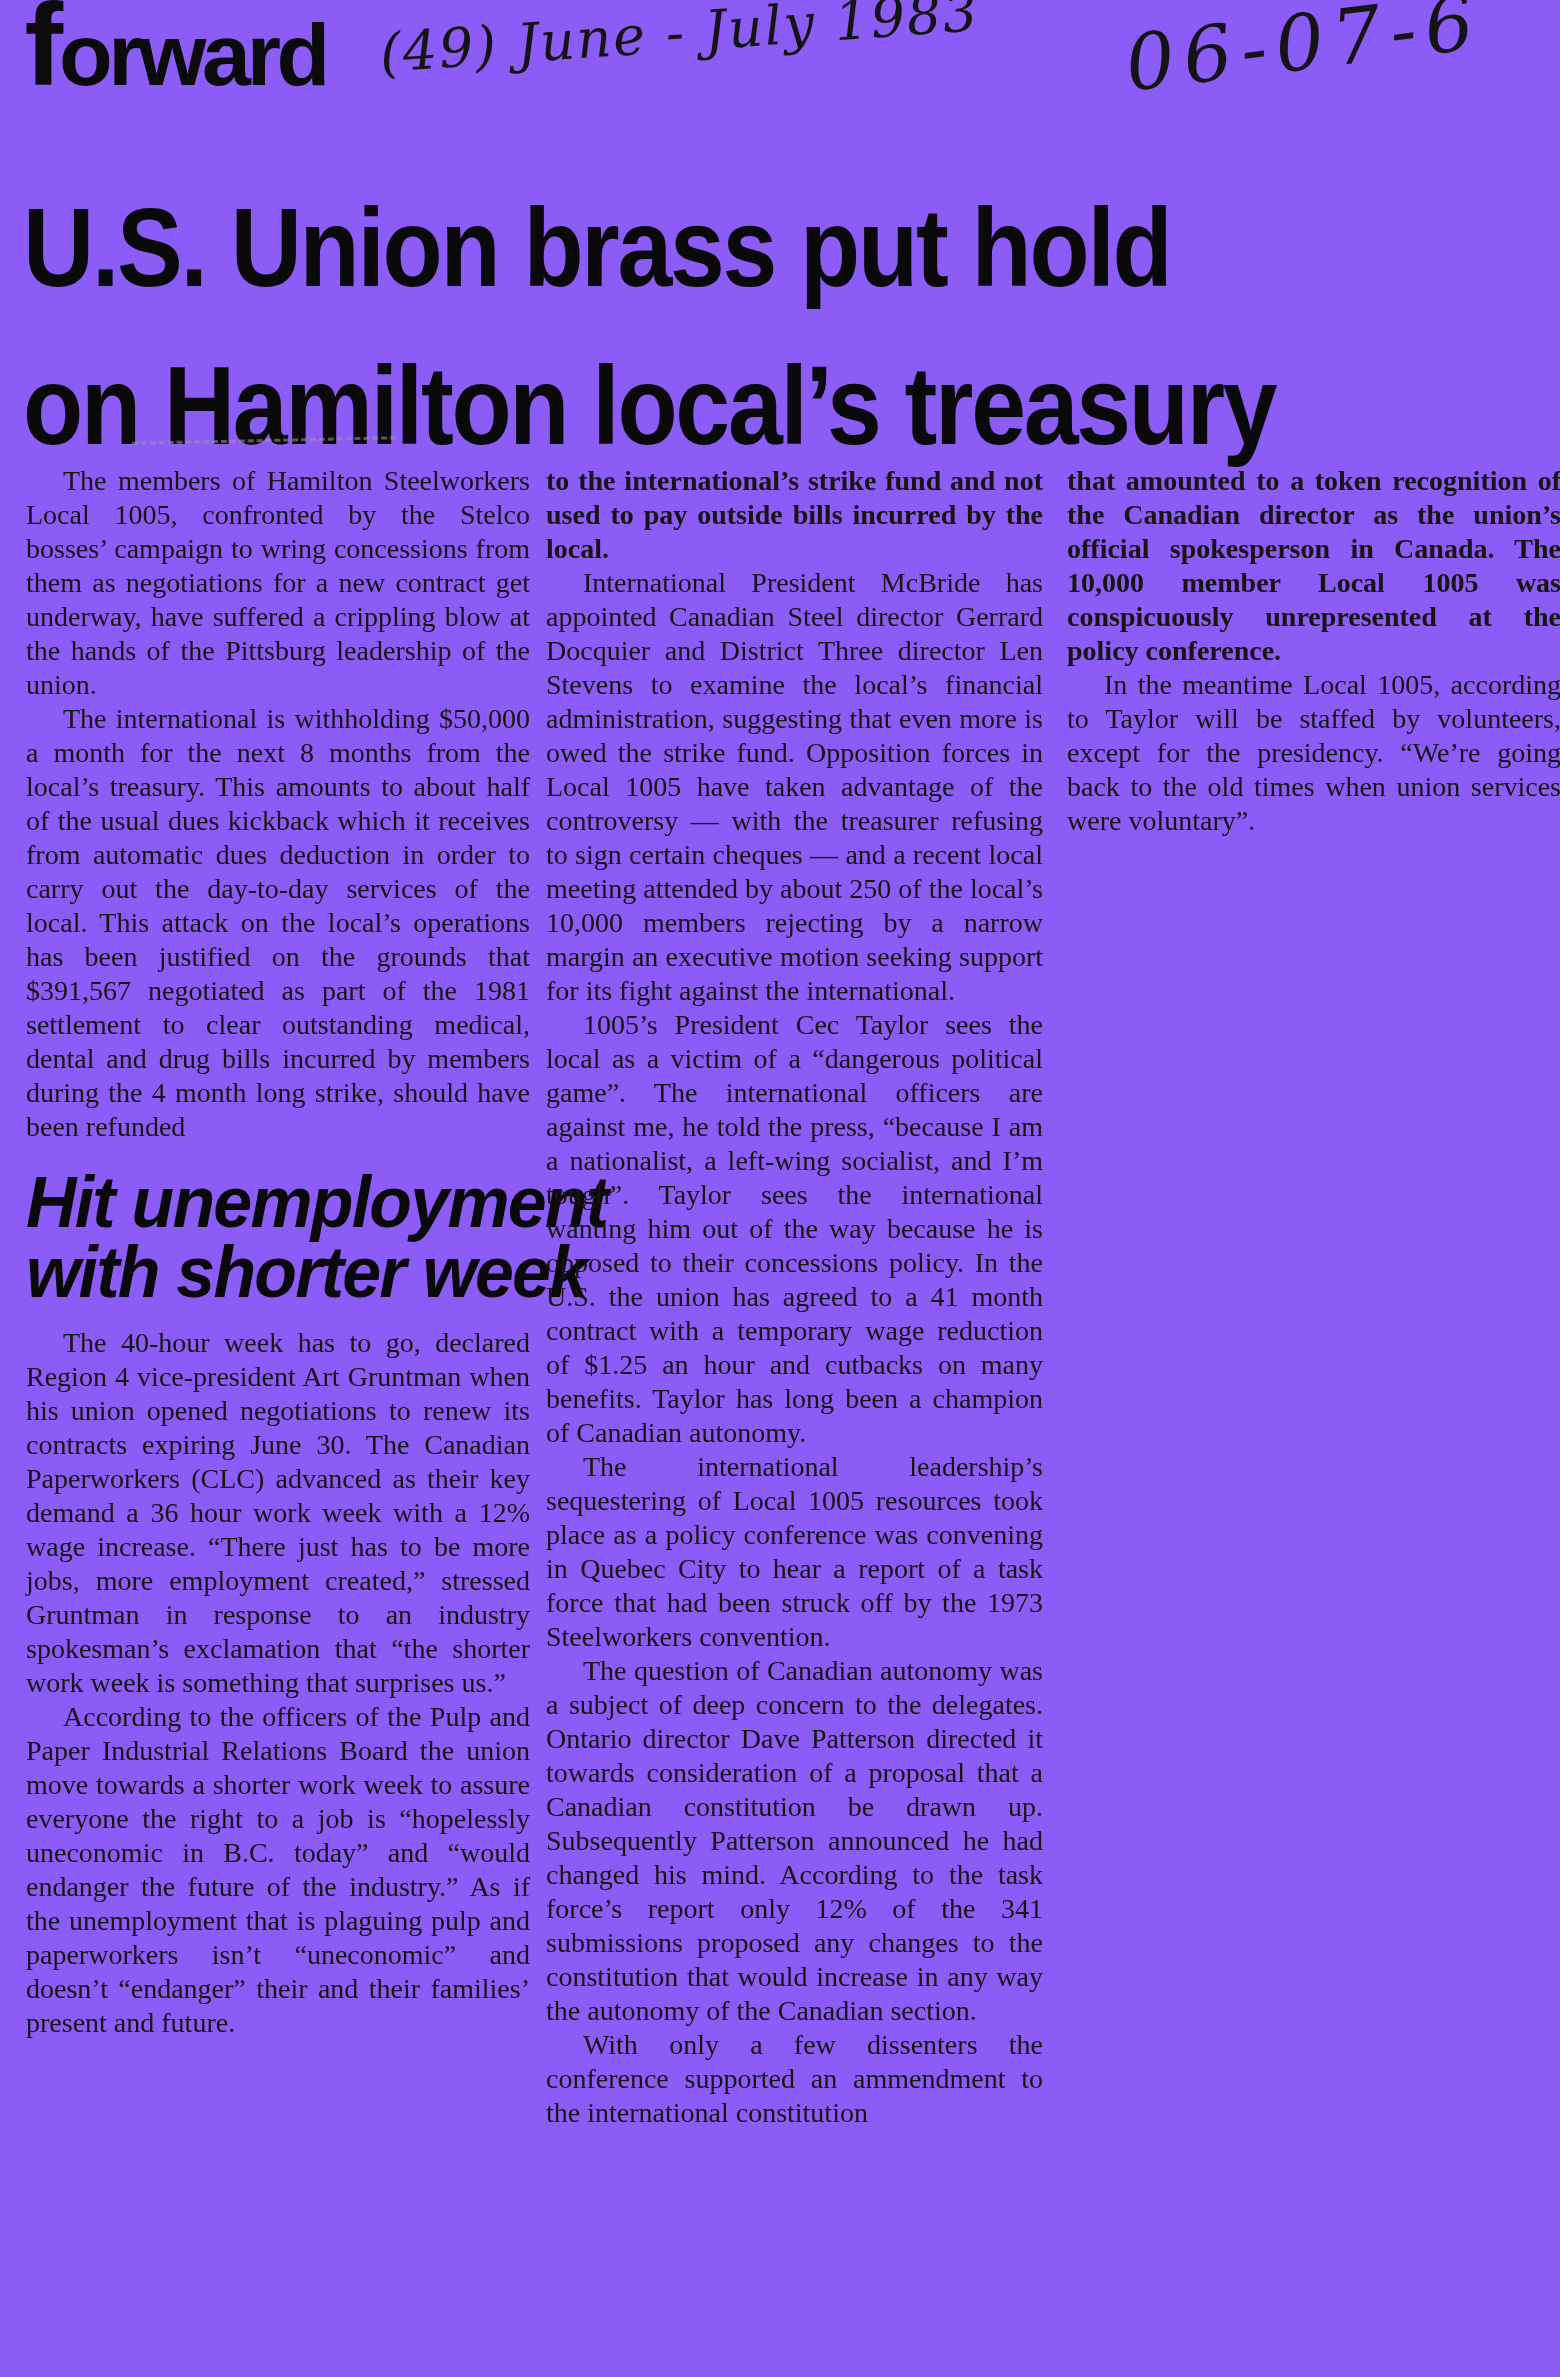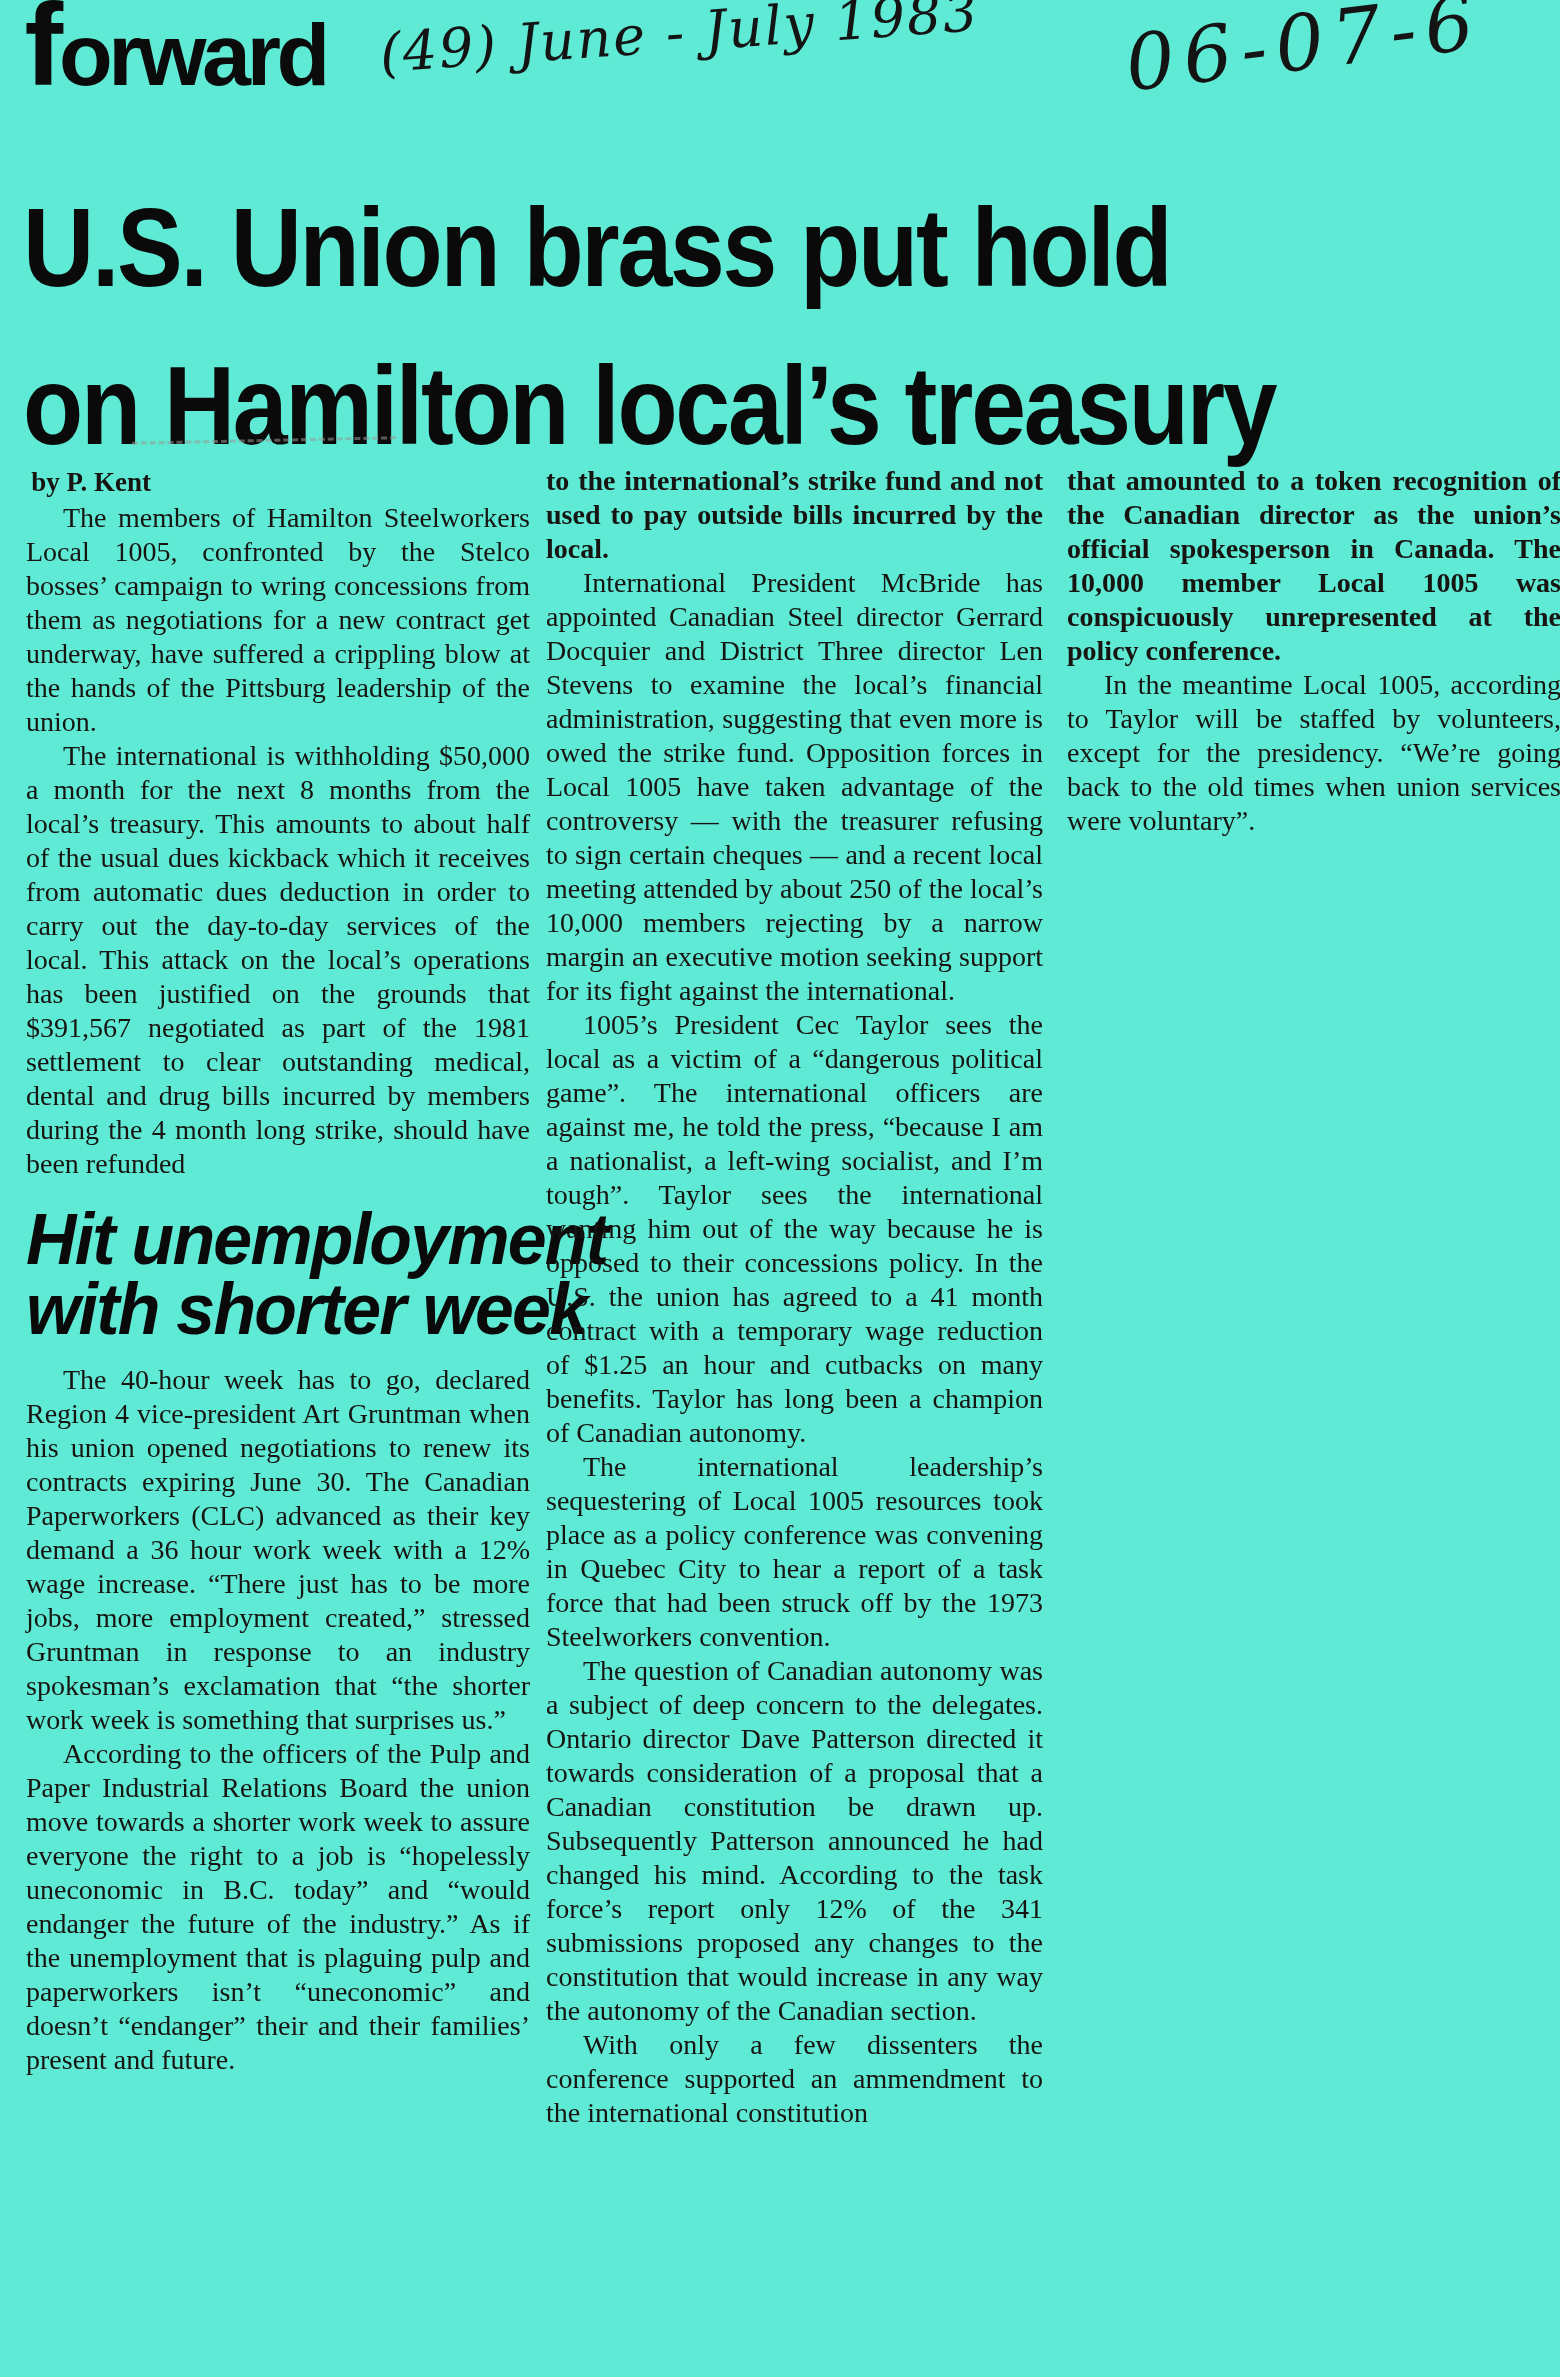--- a/index.html
+++ b/index.html
@@ -1,20 +1,20 @@
 <!DOCTYPE html>
 <html style="font-size:14px"><head>
 <meta charset="utf-8">
 <style>
   html,body{margin:0;padding:0;background:#e8e8e6;}
   .page{
     position:relative;
     width:1560px;height:2377px;
     margin:0 auto;
-    background:#5eead4;
+    background:#8b5cf6;
     overflow:hidden;
     color:#161412;
     font-family:"Liberation Serif", serif;
   }
   
   .logo{
     position:absolute;left:24.6px;top:-12.3px;
     font-family:"Liberation Sans", sans-serif;
     font-weight:bold;
     font-size:88px;line-height:114px;
@@ -104,21 +104,20 @@
   </div>
 
   <h1 class="headline">
     <span>U.S. Union brass put hold</span>
     <span>on Hamilton local’s treasury</span>
   </h1>
 
   <div class="smudge"></div>
 
   <div class="col col1">
-    <p class="byline">by P. Kent</p>
     <p>The members of Hamilton Steelworkers Local 1005, confronted by the Stelco bosses’ campaign to wring concessions from them as negotiations for a new contract get underway, have suffered a crippling blow at the hands of the Pittsburg leadership of the union.</p>
     <p>The international is withholding $50,000 a month for the next 8 months from the local’s treasury. This amounts to about half of the usual dues kickback which it receives from automatic dues deduction in order to carry out the day-to-day services of the local. This attack on the local’s operations has been justified on the grounds that $391,567 negotiated as part of the 1981 settlement to clear outstanding medical, dental and drug bills incurred by members during the 4 month long strike, should have been refunded</p>
     <h2 class="subhead">
       <span>Hit unemployment</span>
       <span>with shorter week</span>
     </h2>
     <p>The 40-hour week has to go, declared Region 4 vice-president Art Gruntman when his union opened negotiations to renew its contracts expiring June 30. The Canadian Paperworkers (CLC) advanced as their key demand a 36 hour work week with a 12% wage increase. “There just has to be more jobs, more employment created,” stressed Gruntman in response to an industry spokesman’s exclamation that “the shorter work week is something that surprises us.”</p>
     <p>According to the officers of the Pulp and Paper Industrial Relations Board the union move towards a shorter work week to assure everyone the right to a job is “hopelessly uneconomic in B.C. today” and “would endanger the future of the industry.” As if the unemployment that is plaguing pulp and paperworkers isn’t “uneconomic” and doesn’t “endanger” their and their families’ present and future.</p>
   </div>
 

